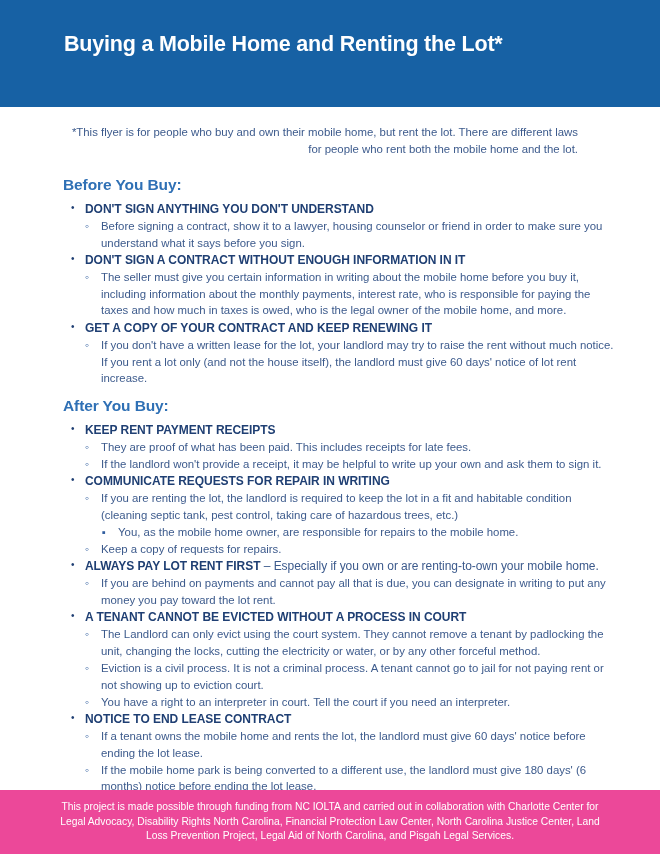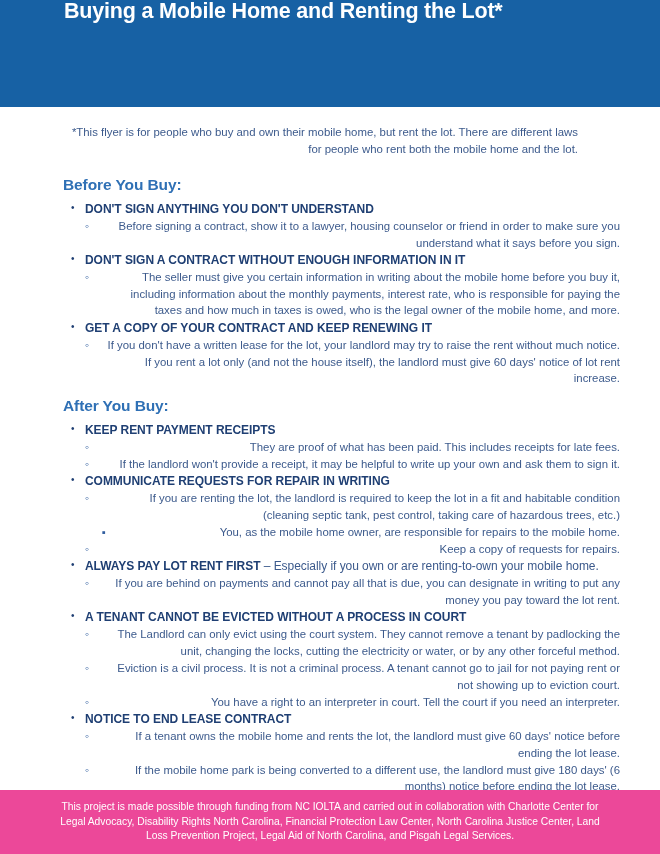--- a/index.html
+++ b/index.html
@@ -21,21 +21,21 @@
     box-sizing: border-box;
     display: flex;
     flex-direction: column;
   }
   
   .header-band {
     background: #1761a4;
     height: 107px;
     flex: 0 0 107px;
     display: flex;
-    align-items: flex-start;
+    align-items: center;
     padding: 0 0 17px 64px;
     box-sizing: border-box;
   }
   .header-title {
     color: #ffffff;
     font-size: 21.5px;
     font-weight: bold;
     letter-spacing: -0.2px;
     line-height: 1.1;
     margin: 0;
@@ -97,21 +97,20 @@
   }
   ul.lvl2 {
     list-style: none;
     margin: 0;
     padding: 0;
   }
   ul.lvl2 > li {
     position: relative;
     padding-left: 16px;
     margin: 0;
-    text-align: right;
   }
   ul.lvl2 > li::before {
     content: "\25E6";
     position: absolute;
     left: 0px;
     top: 0px;
     color: #2f5c9e;
     font-size: 12px;
     line-height: 17px;
     font-weight: bold;

